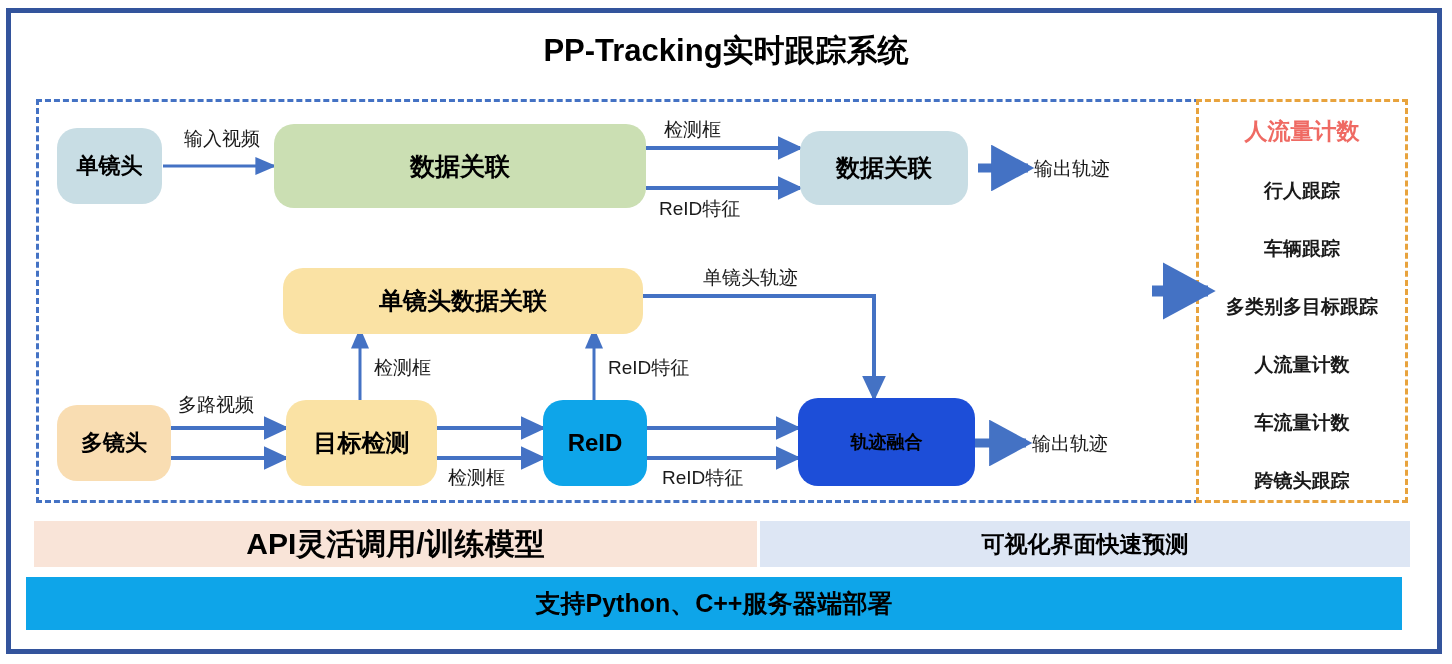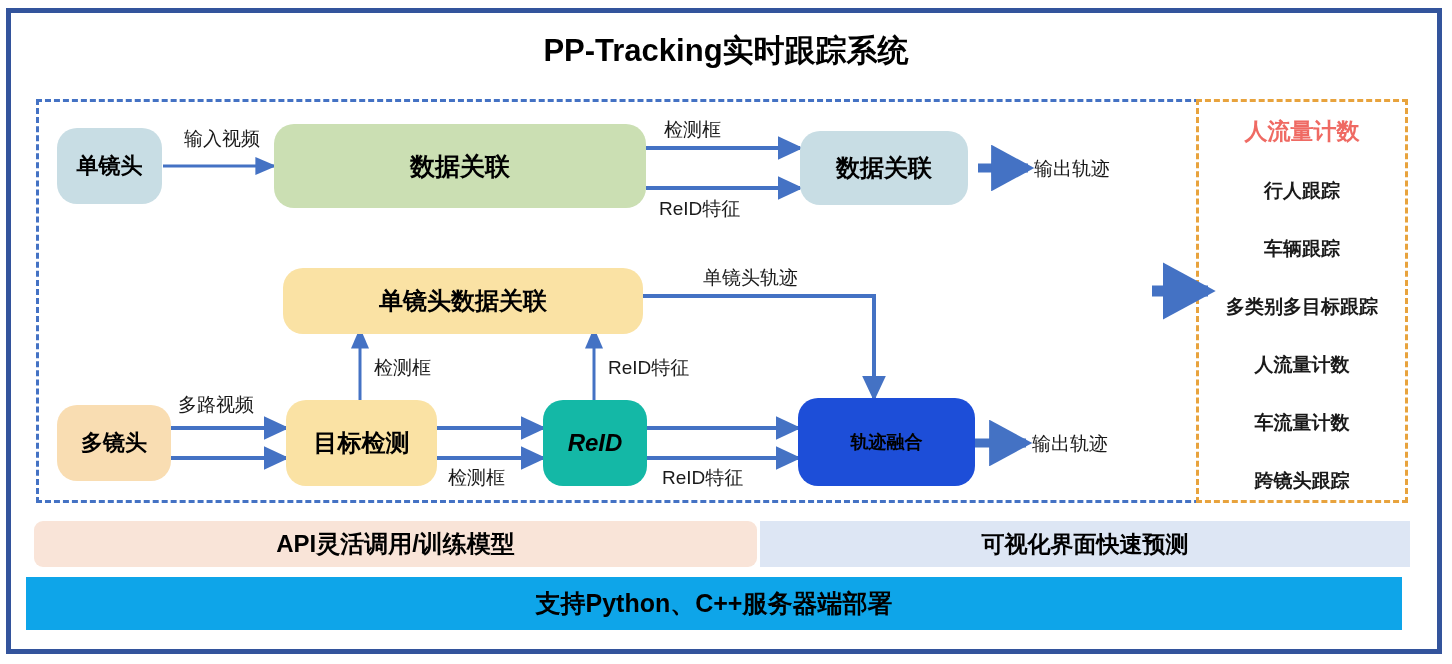--- a/index.html
+++ b/index.html
@@ -212,27 +212,27 @@
   <div class="lbl" style="left:703px; top:265px;">单镜头轨迹</div>
 
   <div class="box" style="left:57px; top:405px; width:114px; height:76px; background:#f9ddb2; font-size:22px;">多镜头</div>
 
   <div class="lbl" style="left:178px; top:392px;">多路视频</div>
 
   <div class="box" style="left:286px; top:400px; width:151px; height:86px; background:#fae2a4; font-size:24px;">目标检测</div>
 
   <div class="lbl" style="left:448px; top:465px;">检测框</div>
 
-  <div class="box" style="left:543px; top:400px; width:104px; height:86px; background:#14b8a6; font-size:24px;font-style:italic;">ReID</div>
+  <div class="box" style="left:543px; top:400px; width:104px; height:86px; background:#0ea5e9; font-size:24px;">ReID</div>
 
   <div class="lbl" style="left:662px; top:465px;">ReID特征</div>
 
   <div class="box" style="left:798px; top:398px; width:177px; height:88px; background:#1d4ed8; font-size:18px;">轨迹融合</div>
 
   <div class="lbl-out" style="left:1032px; top:431px;">输出轨迹</div>
 
-  <div class="bar" style="left:34px; top:521px; width:723px; height:46px; background:#f9e4d8; font-size:24px;border-radius:9px;">API灵活调用/训练模型</div>
+  <div class="bar" style="left:34px; top:521px; width:723px; height:46px; background:#f9e4d8; font-size:30px;">API灵活调用/训练模型</div>
 
   <div class="bar" style="left:760px; top:521px; width:650px; height:46px; background:#dde6f4; font-size:23px;">可视化界面快速预测</div>
 
   <div class="bar" style="left:26px; top:577px; width:1376px; height:53px; background:#0ea5e9; font-size:25px;">支持Python、C++服务器端部署</div>
 
 </div>
 
 </body></html>

